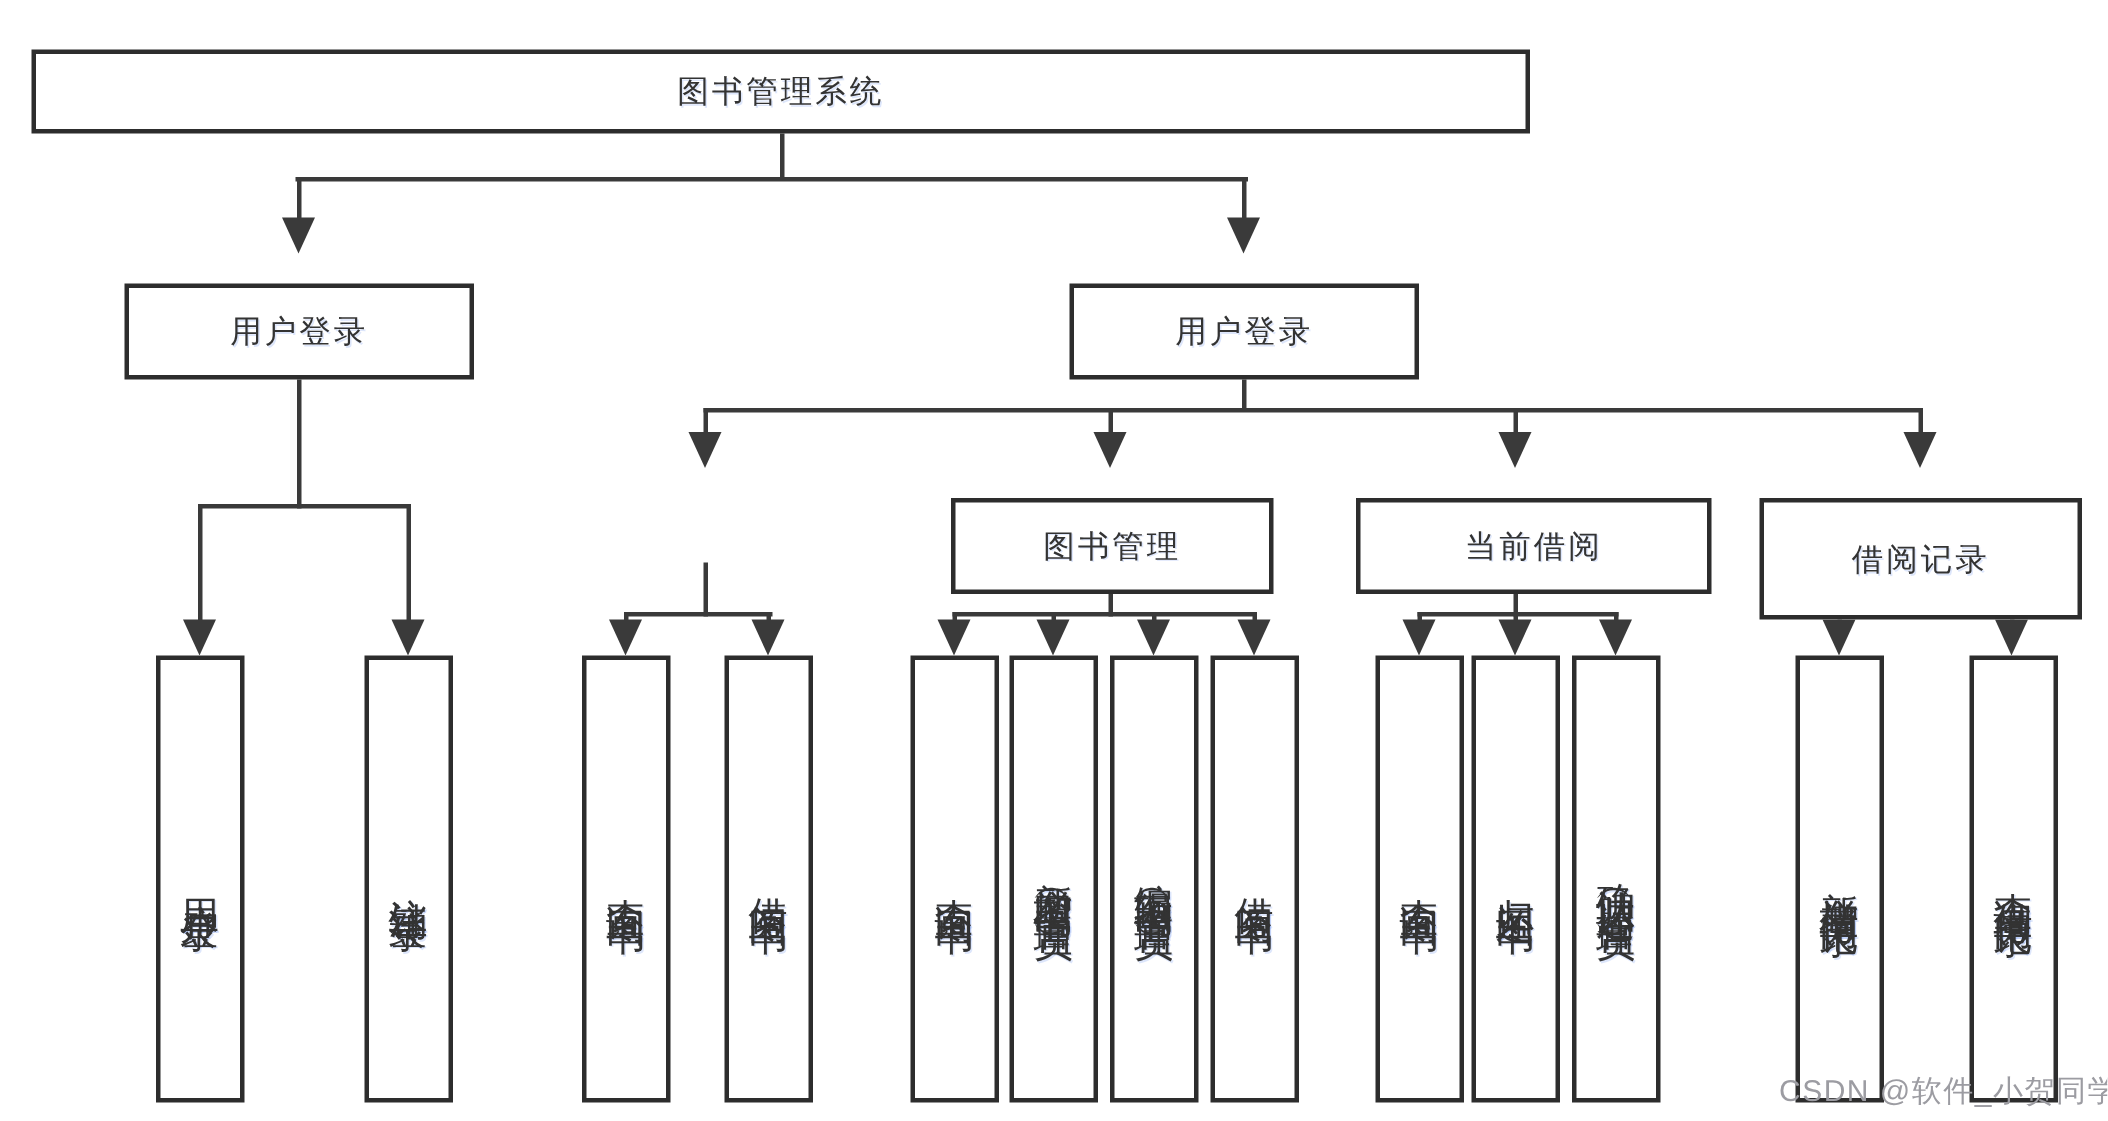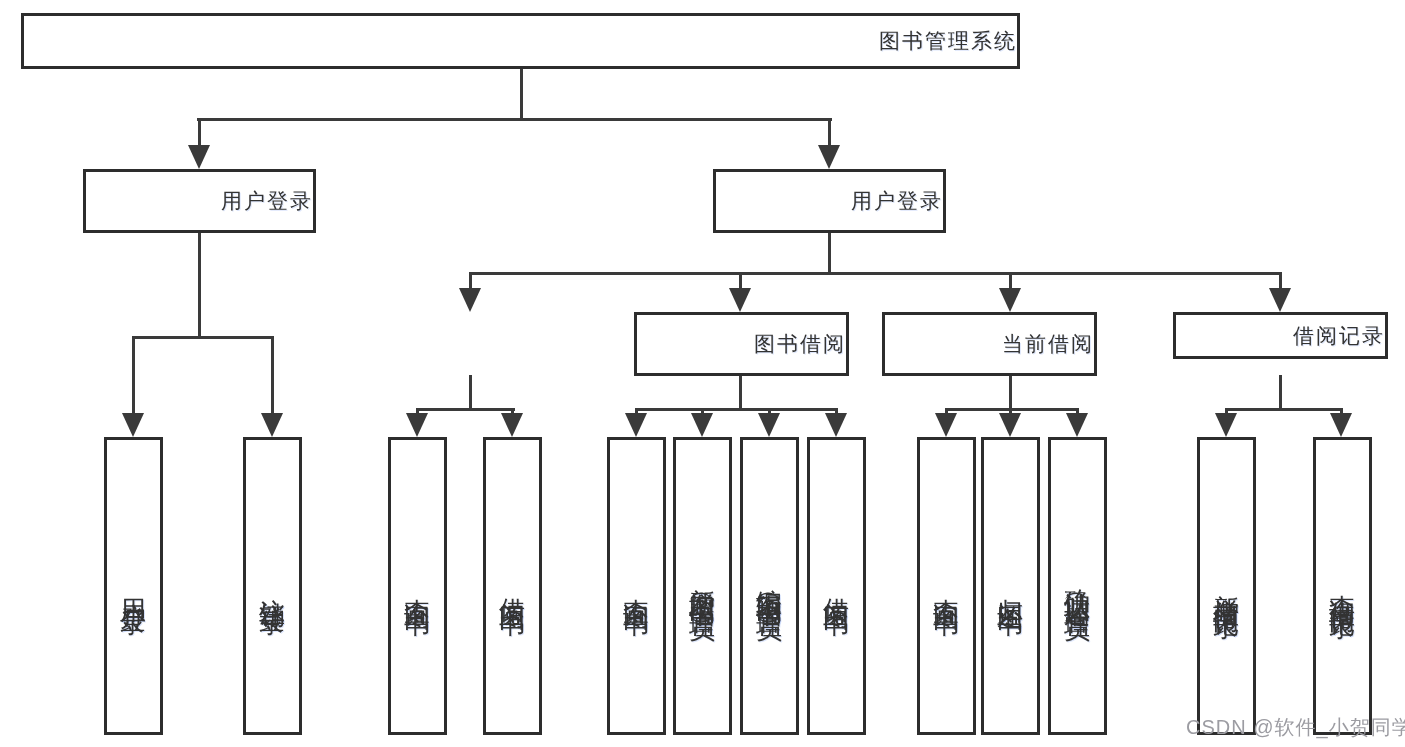--- a/index.html
+++ b/index.html
@@ -11,26 +11,27 @@
     overflow: hidden;
     font-family: "Liberation Sans", sans-serif;
   }
   .hbox {
     position: absolute;
     box-sizing: border-box;
     border: 3px solid #2d2d2d;
     background: #ffffff;
     display: flex;
     align-items: center;
-    justify-content: flex-end;
+    justify-content: center;
     color: #333333;
     font-size: 21px;
     letter-spacing: 2px;
     text-shadow: 1px 1px 0 rgba(100, 140, 235, 0.22);
     z-index: 2;
+    margin-top: 20px;
   }
   .vbox {
     position: absolute;
     box-sizing: border-box;
     border: 3px solid #2d2d2d;
     background: #ffffff;
     display: flex;
     align-items: center;
     justify-content: center;
     z-index: 2;
@@ -107,26 +108,26 @@
   <div class="line" style="left:469px; top:272px; width:3px; height:18px;"></div>
   <div class="line" style="left:739px; top:272px; width:3px; height:18px;"></div>
   <div class="line" style="left:1009px; top:272px; width:3px; height:18px;"></div>
   <div class="line" style="left:1279px; top:272px; width:3px; height:18px;"></div>
   <div class="arrow" style="left:459px; top:288px;"></div>
   <div class="arrow" style="left:729px; top:288px;"></div>
   <div class="arrow" style="left:999px; top:288px;"></div>
   <div class="arrow" style="left:1269px; top:288px;"></div>
 
   <div class="hbox" style="left:634px; top:312px; width:215px; height:64px;">
-    <span>图书借阅</span>
-  </div>
-  <div class="hbox" style="left:882px; top:312px; width:215px; height:64px;">
+    <span>图书管理</span>
+  </div>
+  <div class="hbox" style="left:904px; top:312px; width:237px; height:64px;">
     <span>当前借阅</span>
   </div>
-  <div class="hbox" style="left:1173px; top:312px; width:215px; height:47px;">
+  <div class="hbox" style="left:1173px; top:312px; width:215px; height:81px;">
     <span>借阅记录</span>
   </div>
 
   <div class="line" style="left:469px; top:375px; width:3px; height:36px;"></div>
   <div class="line" style="left:416px; top:408px; width:99px; height:3px;"></div>
   <div class="line" style="left:416px; top:408px; width:3px; height:8px;"></div>
   <div class="line" style="left:511px; top:408px; width:3px; height:8px;"></div>
   <div class="arrow" style="left:406px; top:413px;"></div>
   <div class="arrow" style="left:501px; top:413px;"></div>
 

